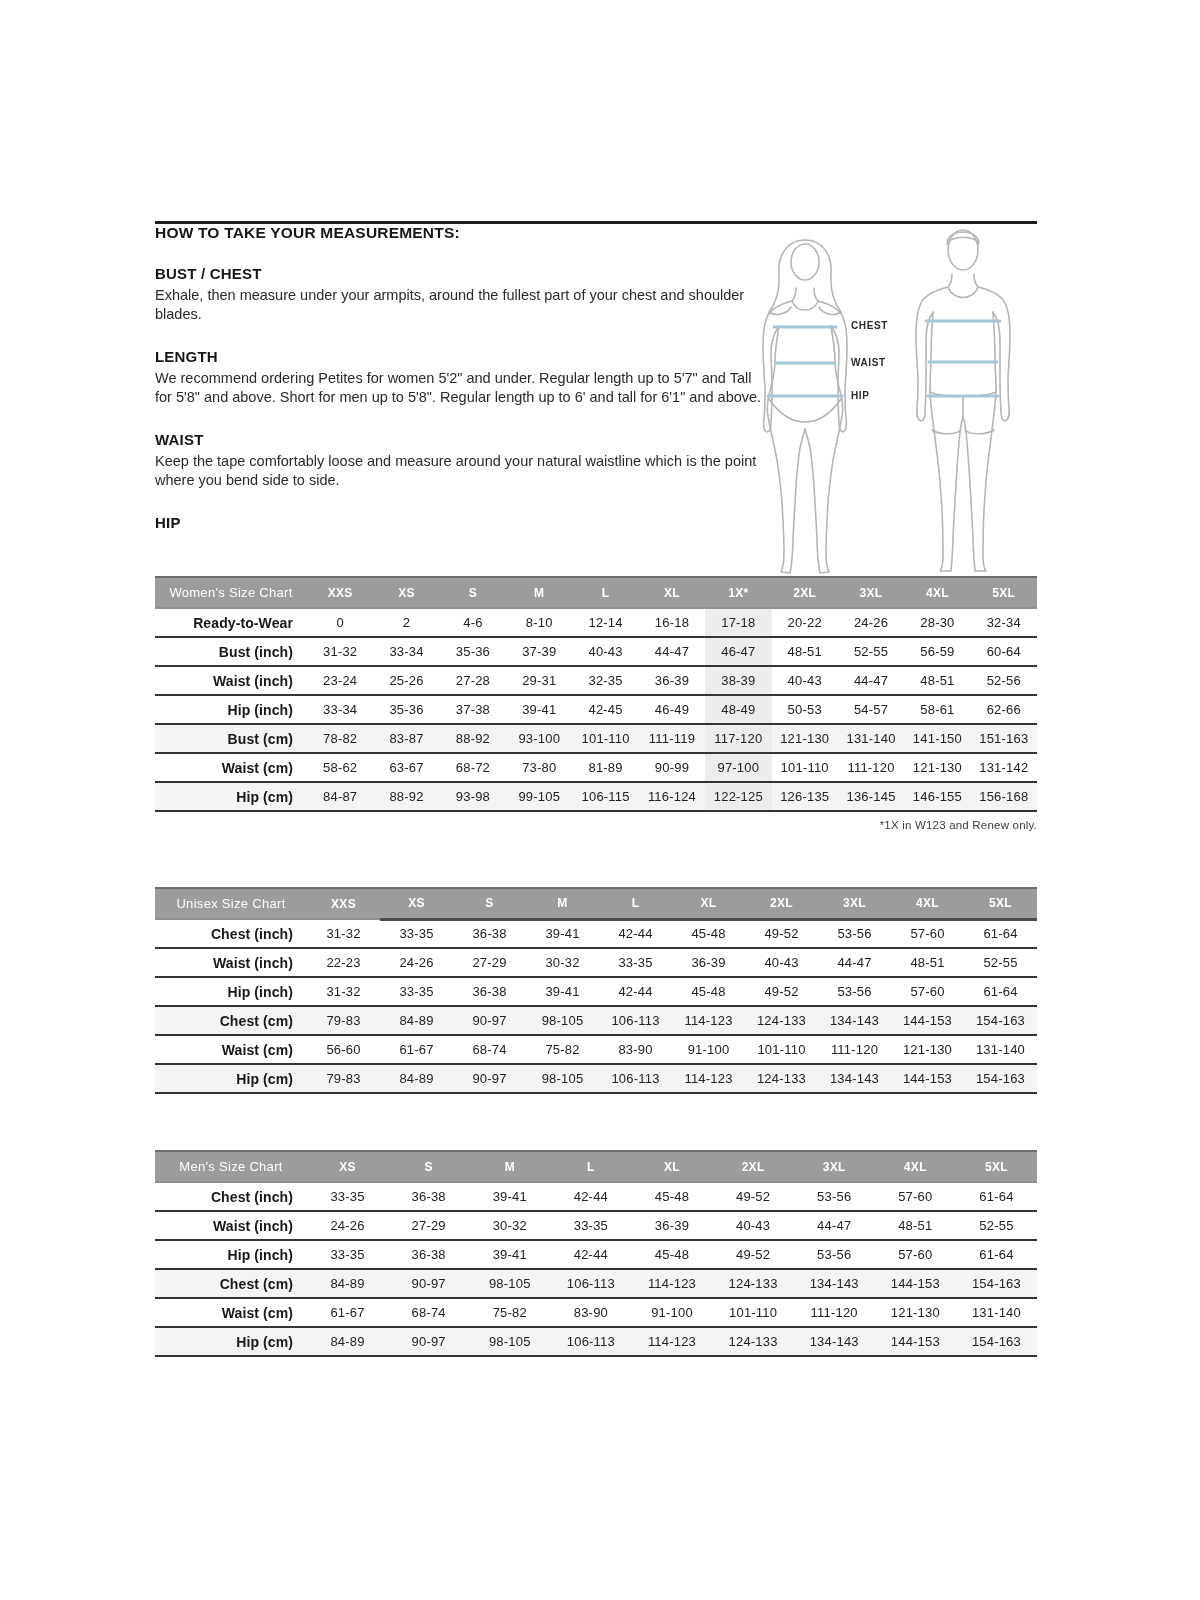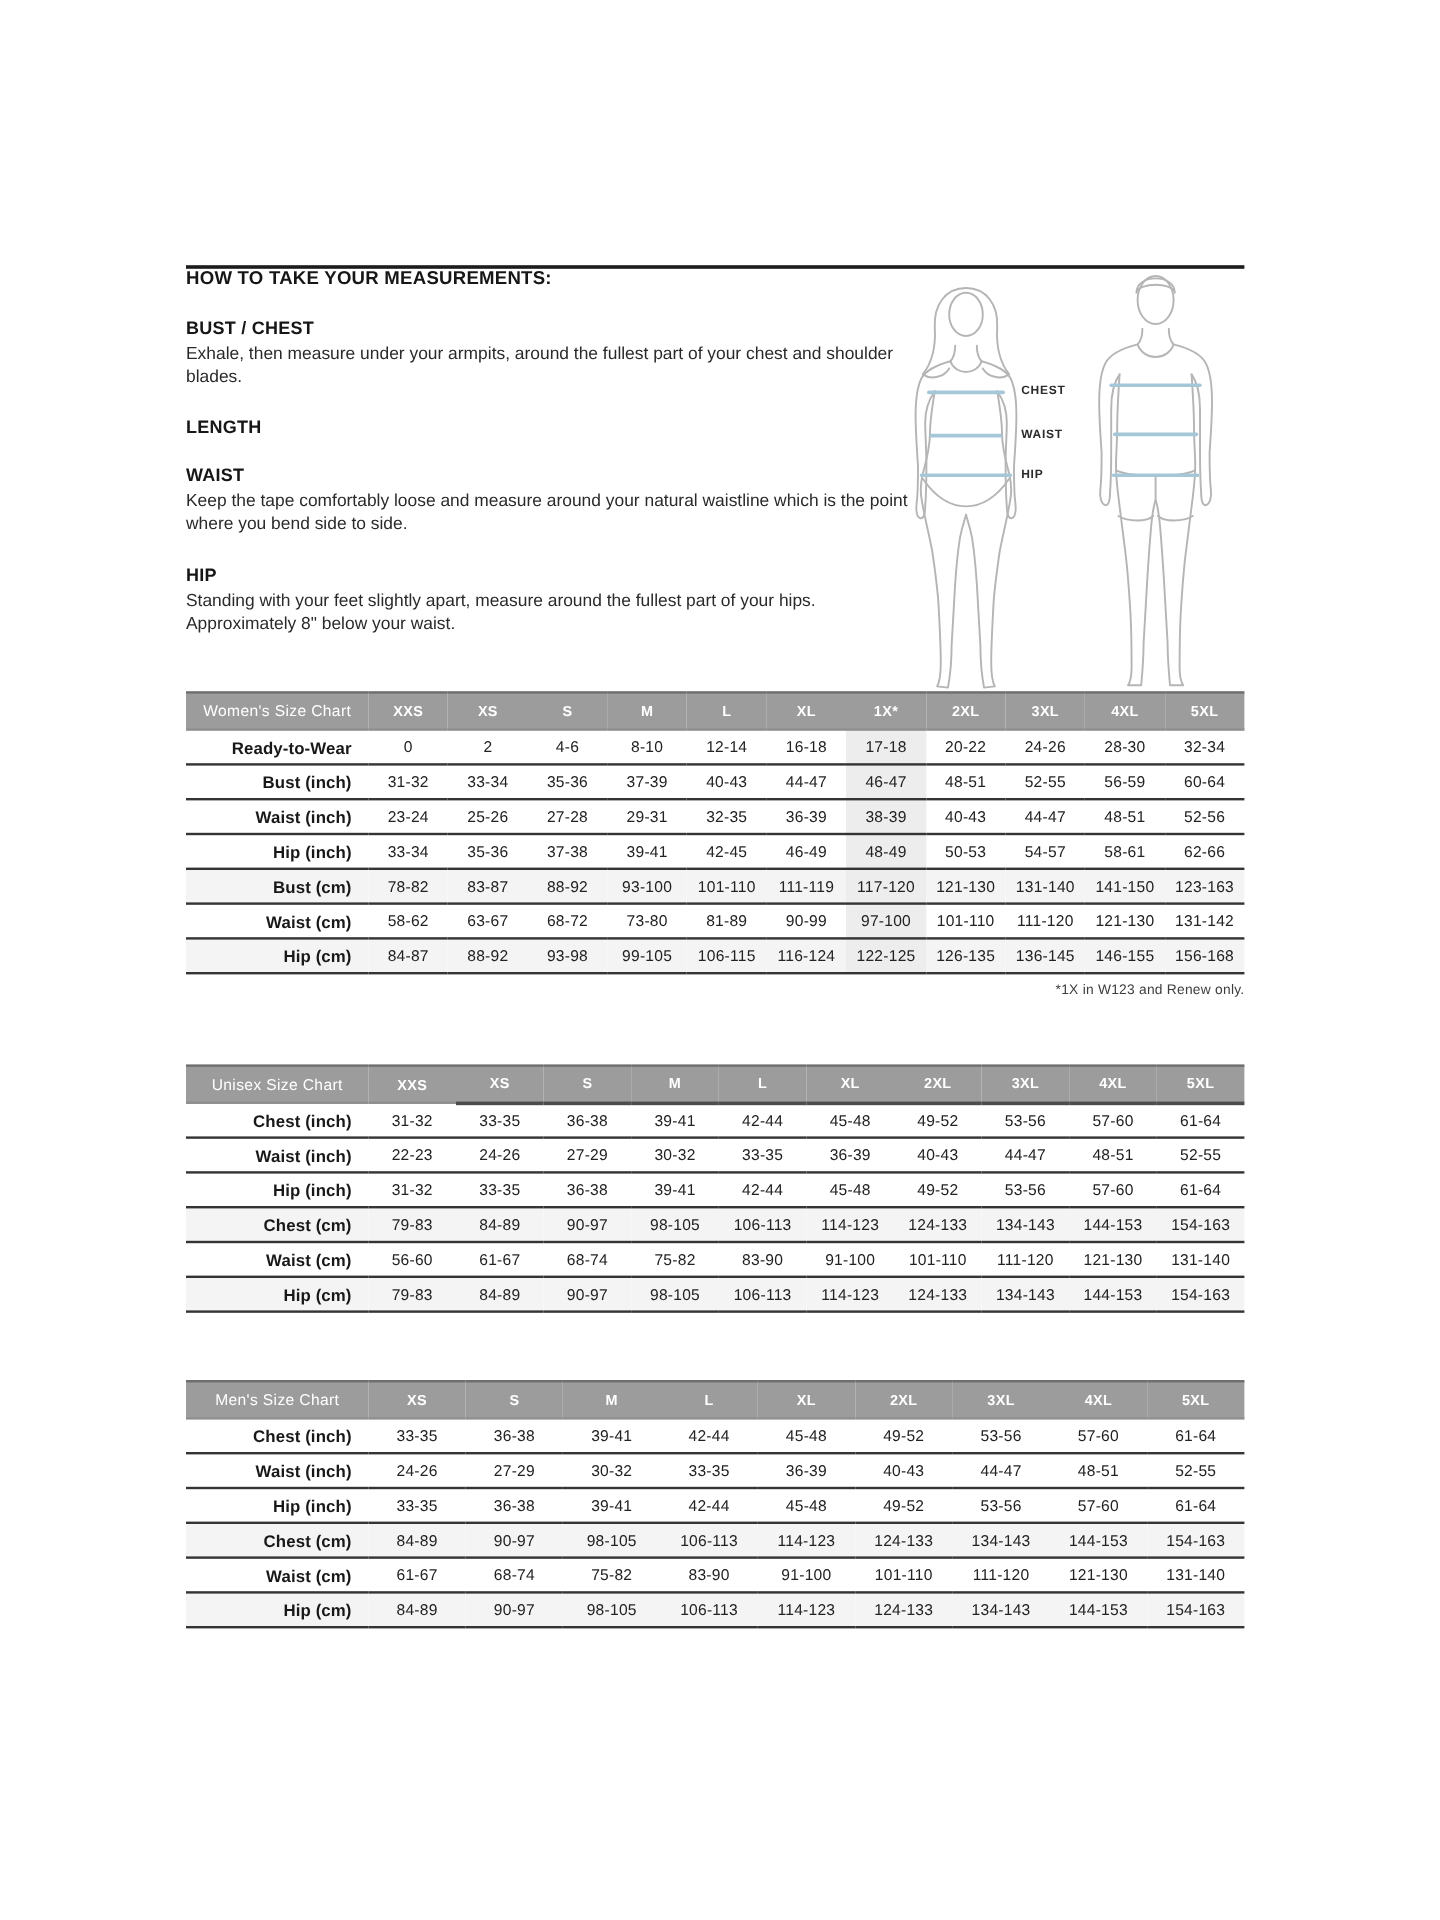--- a/index.html
+++ b/index.html
@@ -57,28 +57,28 @@
   <div class="intro">
     <div class="instructions">
       <div class="howto-heading">HOW TO TAKE YOUR MEASUREMENTS:</div>
       <div id="sections">
           <div class="measure-section">
             <h3>BUST / CHEST</h3>
             <p>Exhale, then measure under your armpits, around the fullest part of your chest and shoulder blades.</p>
           </div>
           <div class="measure-section">
             <h3>LENGTH</h3>
+            <p>We recommend ordering Petites for women 5'2" and under. Regular length up to 5'7" and Tall for 5'8" and above. Short for men up to 5'8". Regular length up to 6' and tall for 6'1" and above.</p>
           </div>
           <div class="measure-section">
             <h3>WAIST</h3>
             <p>Keep the tape comfortably loose and measure around your natural waistline which is the point where you bend side to side.</p>
           </div>
           <div class="measure-section">
             <h3>HIP</h3>
-            <p>Standing with your feet slightly apart, measure around the fullest part of your hips. Approximately 8" below your waist.</p>
           </div>
         </div>
     </div>
 
     <div class="figures">
       <svg width="310" height="372" viewBox="0 0 310 372" fill="none" stroke="#b5b5b5" stroke-width="1.6" stroke-linecap="round" stroke-linejoin="round">
 
         <g transform="translate(10,22)">
           <path d="M75,8 C58,8 48,22 49,41 C50,58 46,71 39,80 C46,85 57,82 61,75"></path>
           <path d="M75,8 C92,8 102,22 101,41 C100,58 104,71 111,80 C104,85 93,82 89,75"></path>
@@ -214,21 +214,21 @@
               <td>78-82</td>
               <td>83-87</td>
               <td>88-92</td>
               <td>93-100</td>
               <td>101-110</td>
               <td>111-119</td>
               <td class="hl">117-120</td>
               <td>121-130</td>
               <td>131-140</td>
               <td>141-150</td>
-              <td>123-163</td>
+              <td>151-163</td>
             </tr>
             <tr>
               <th>Waist (cm)</th>
               <td>58-62</td>
               <td>63-67</td>
               <td>68-72</td>
               <td>73-80</td>
               <td>81-89</td>
               <td>90-99</td>
               <td class="hl">97-100</td>

